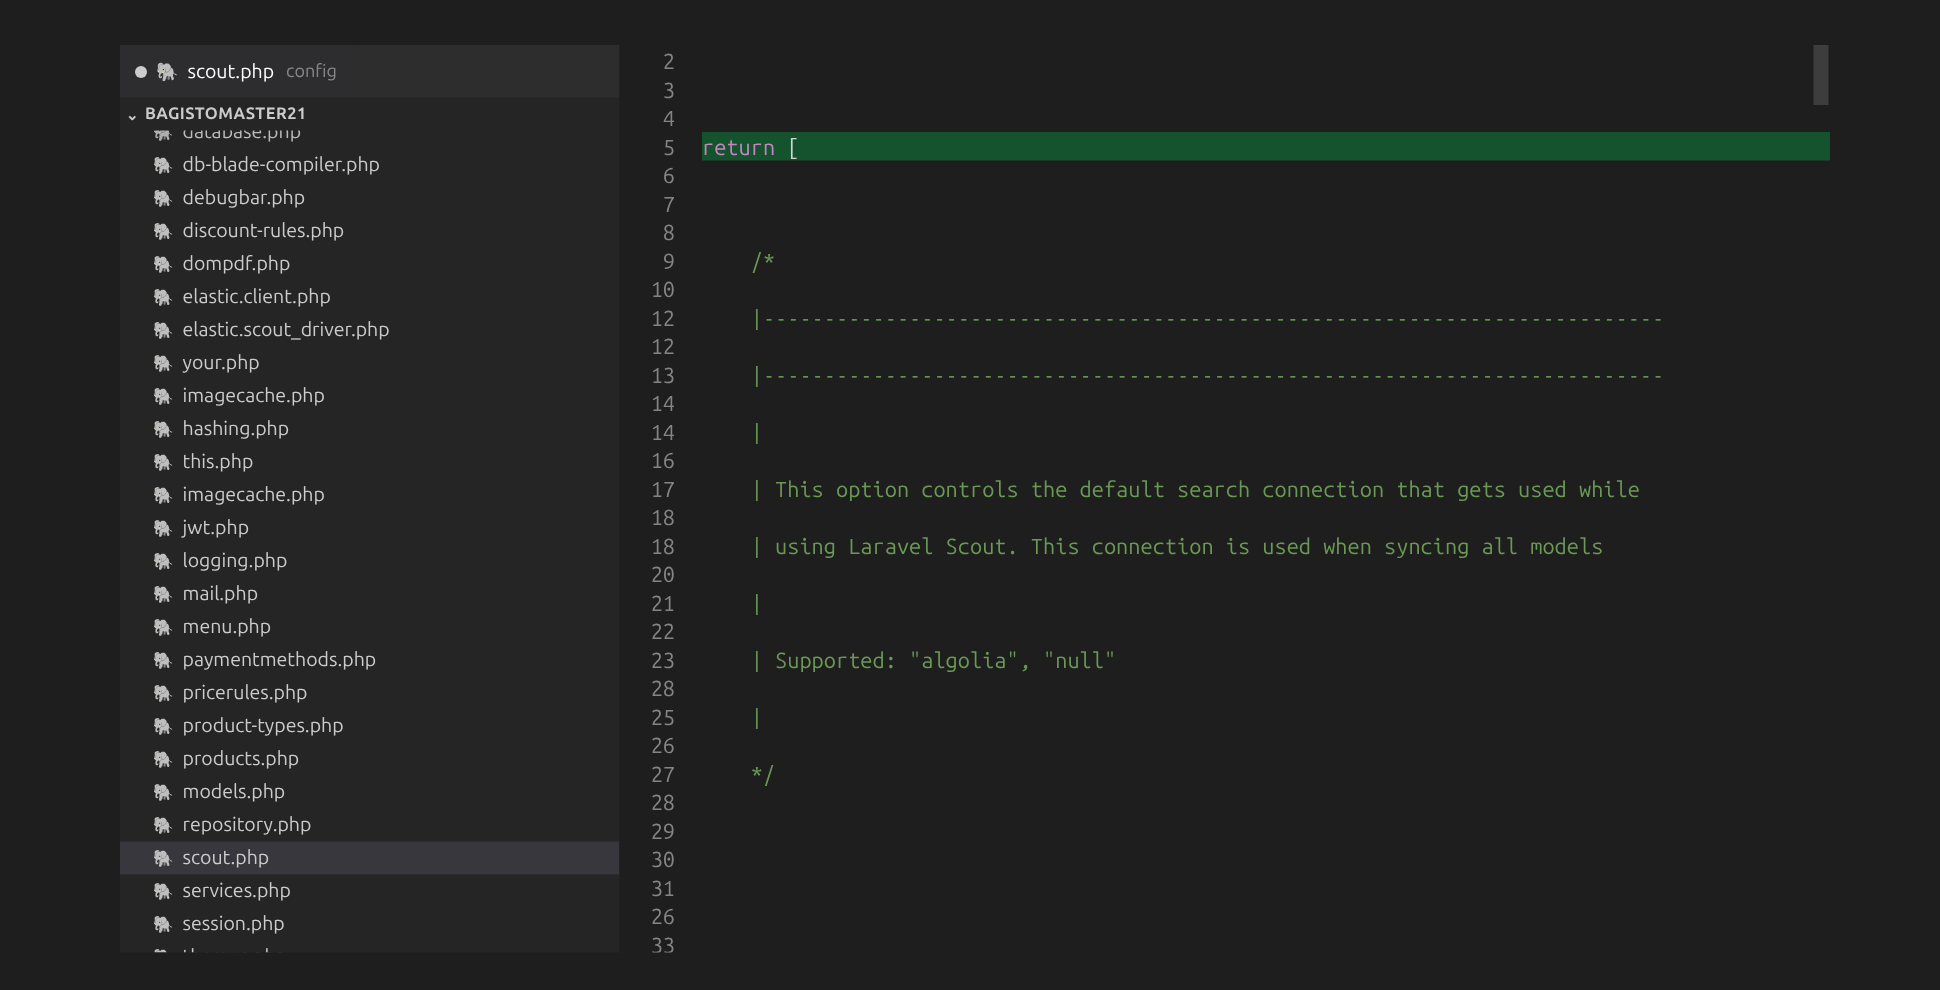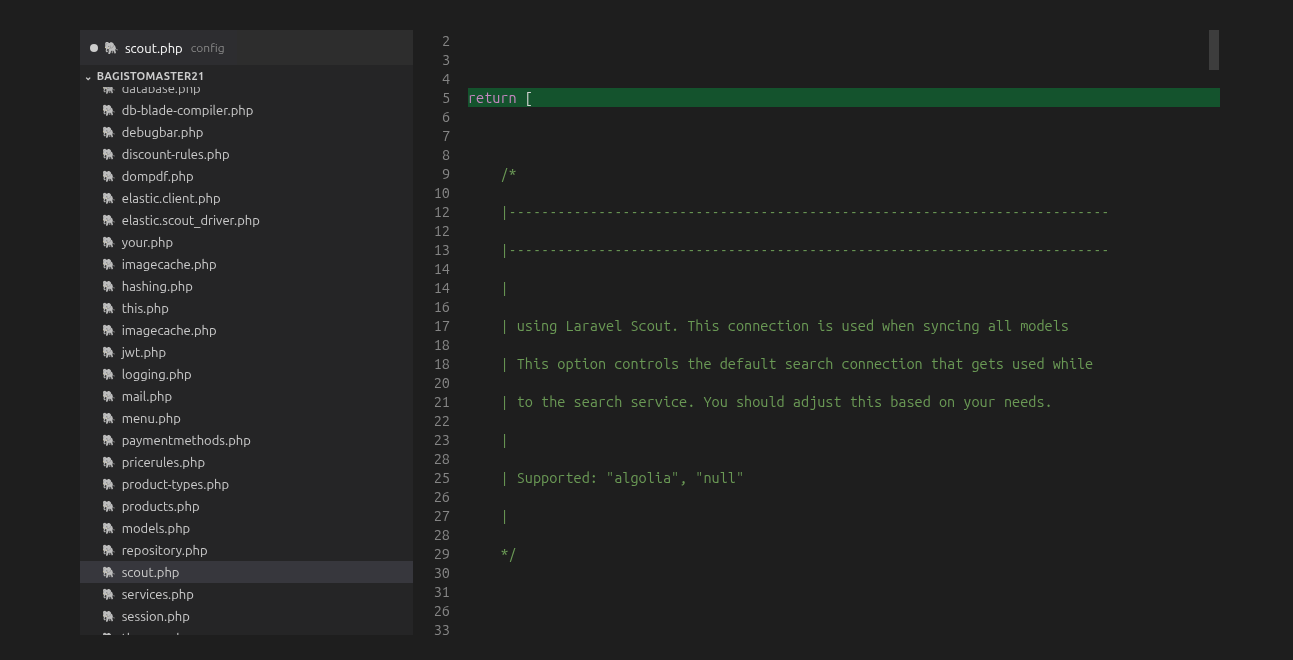--- a/index.html
+++ b/index.html
@@ -286,23 +286,22 @@
         <div class="ln">33</div>
       </div>
     <div class="code">
 <div class="line"></div>
 <div class="line hl"><span class="kw">return</span><span class="br"> [</span></div>
 <div class="line"></div>
 <div class="line"><span class="cm">    /*</span></div>
 <div class="line"><span class="cm">    |--------------------------------------------------------------------------</span></div>
 <div class="line"><span class="cm">    |--------------------------------------------------------------------------</span></div>
 <div class="line"><span class="cm">    |</span></div>
+<div class="line"><span class="cm">    | This option controls the default search connection that gets used while</span></div>
 <div class="line"><span class="cm">    | using Laravel Scout. This connection is used when syncing all models</span></div>
-<div class="line"><span class="cm">    | This option controls the default search connection that gets used while</span></div>
-<div class="line"><span class="cm">    | to the search service. You should adjust this based on your needs.</span></div>
 <div class="line"><span class="cm">    |</span></div>
 <div class="line"><span class="cm">    | Supported: "algolia", "null"</span></div>
 <div class="line"><span class="cm">    |</span></div>
 <div class="line"><span class="cm">    */</span></div>
 <div class="line"></div>
 
 
 
 
 

